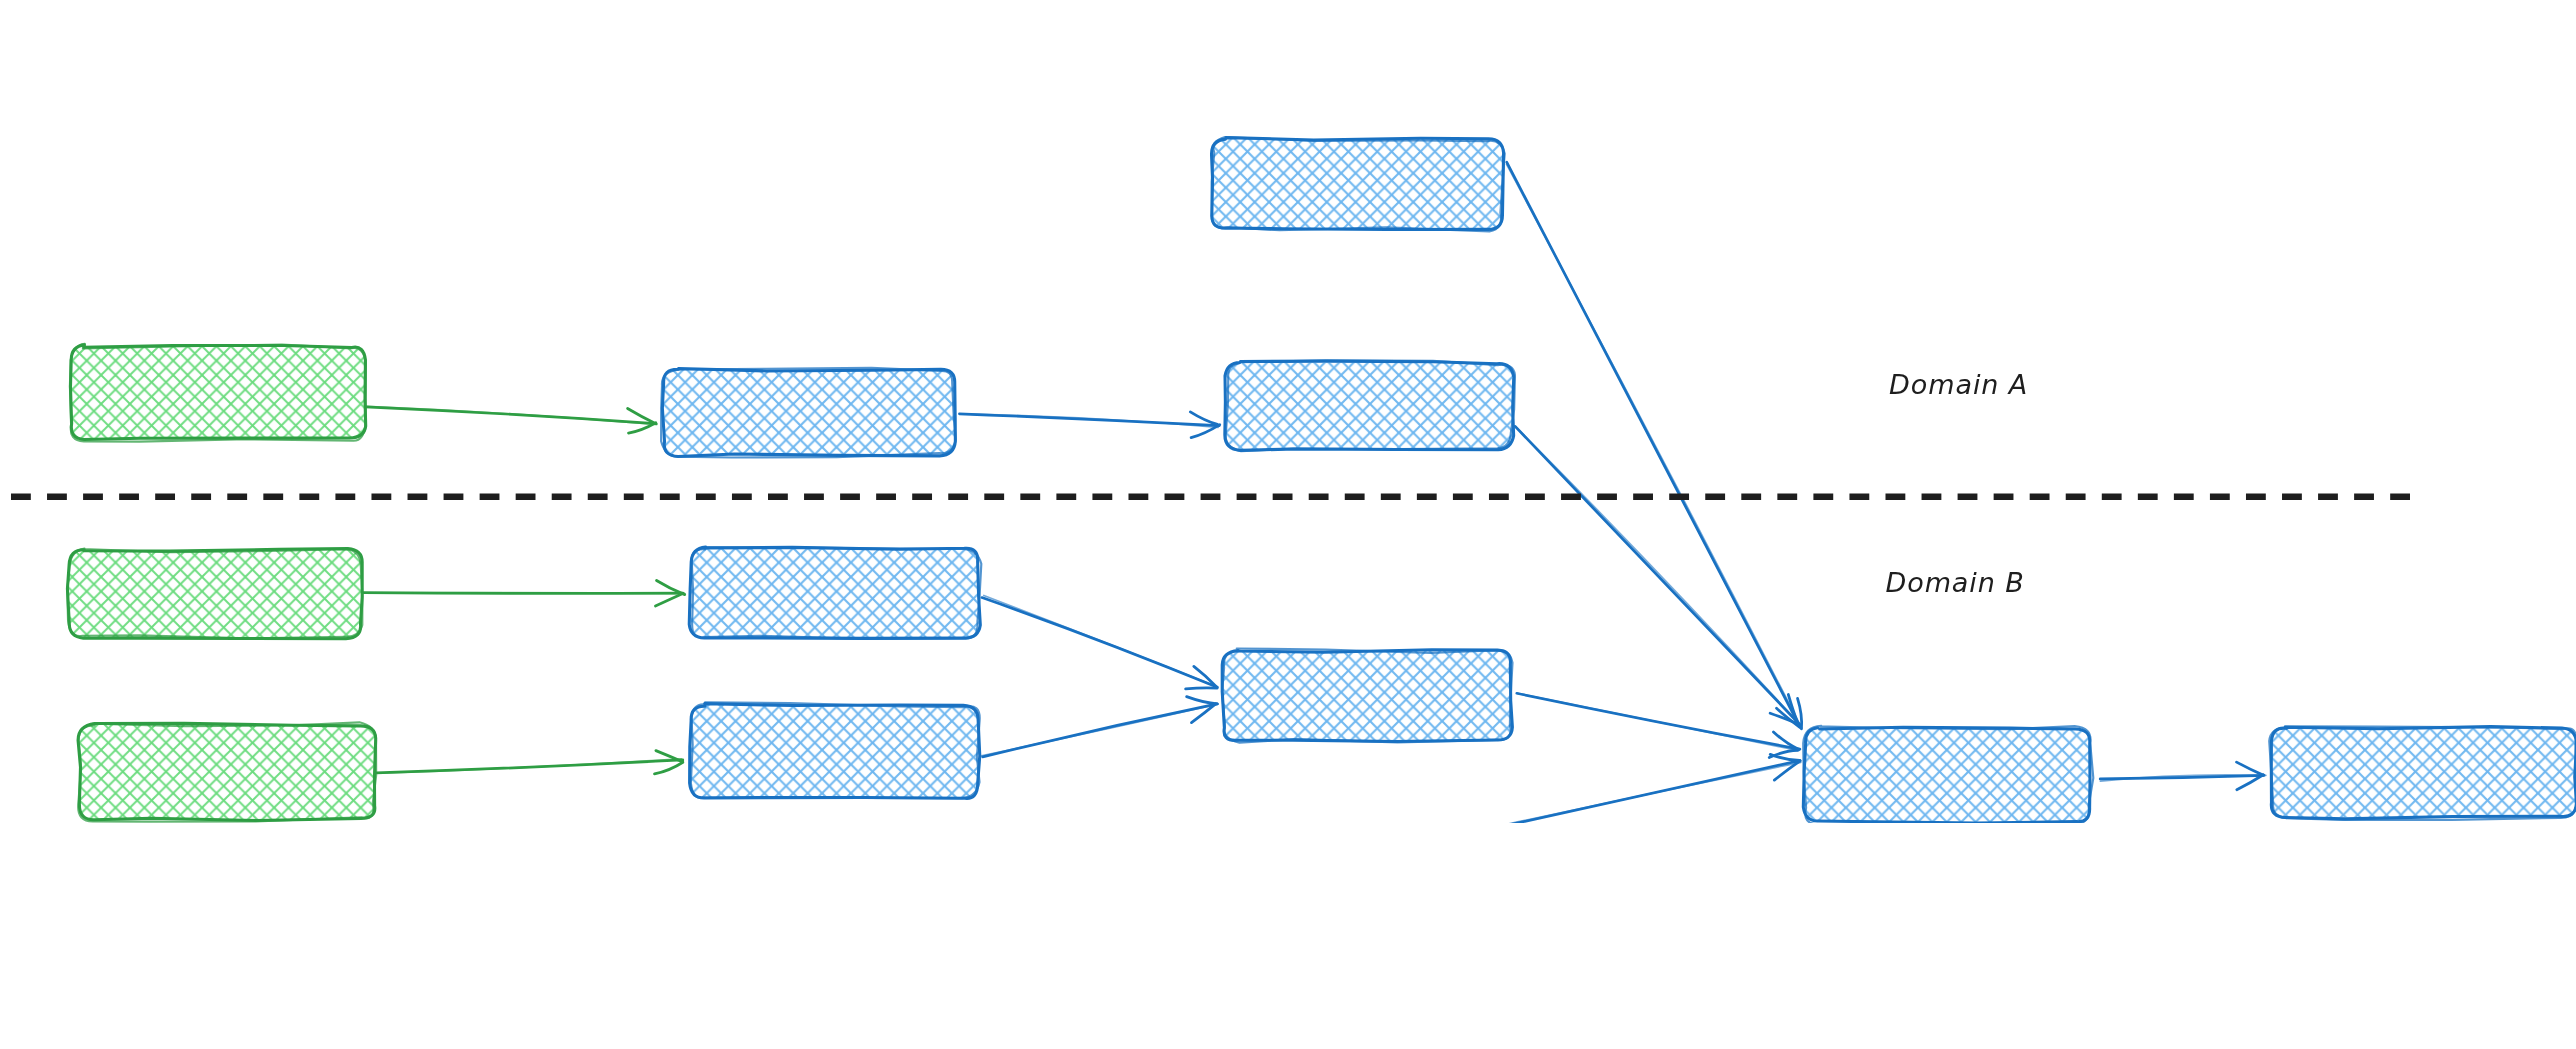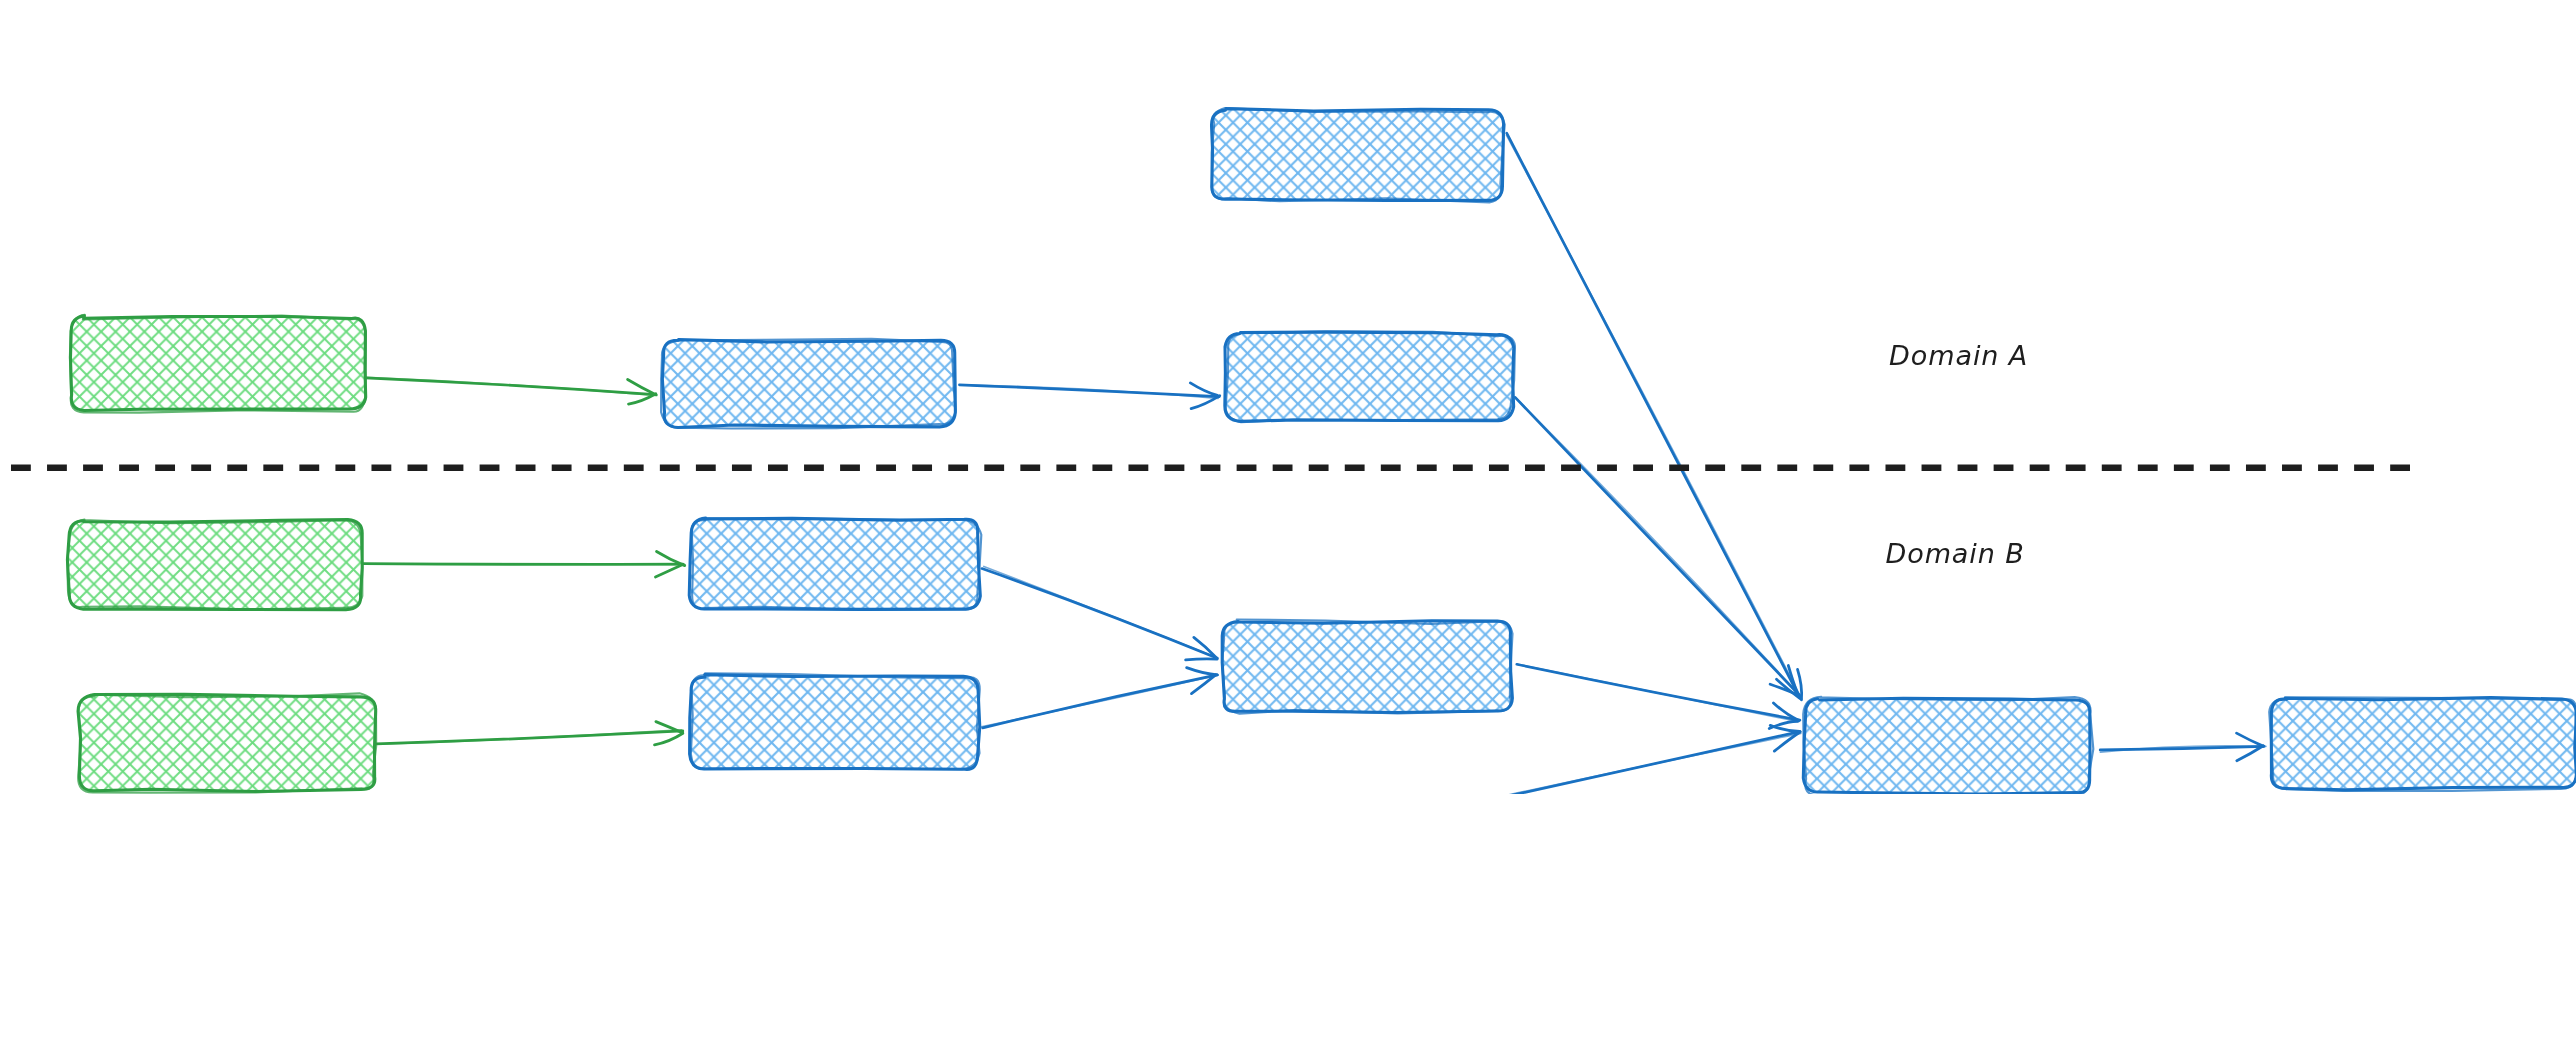--- a/index.html
+++ b/index.html
@@ -10,20 +10,21 @@
   }
   body {
     font-family: "DejaVu Sans", sans-serif;
   }
   #canvas-wrap {
     position: relative;
     width: 2576px;
     height: 794px;
     background: #ffffff;
     overflow: hidden;
+    margin-top: 29px;
   }
   #diagram-svg {
     position: absolute;
     left: 0;
     top: 0;
     width: 2576px;
     height: 1049px;
     display: block;
   }
   .node-label,

